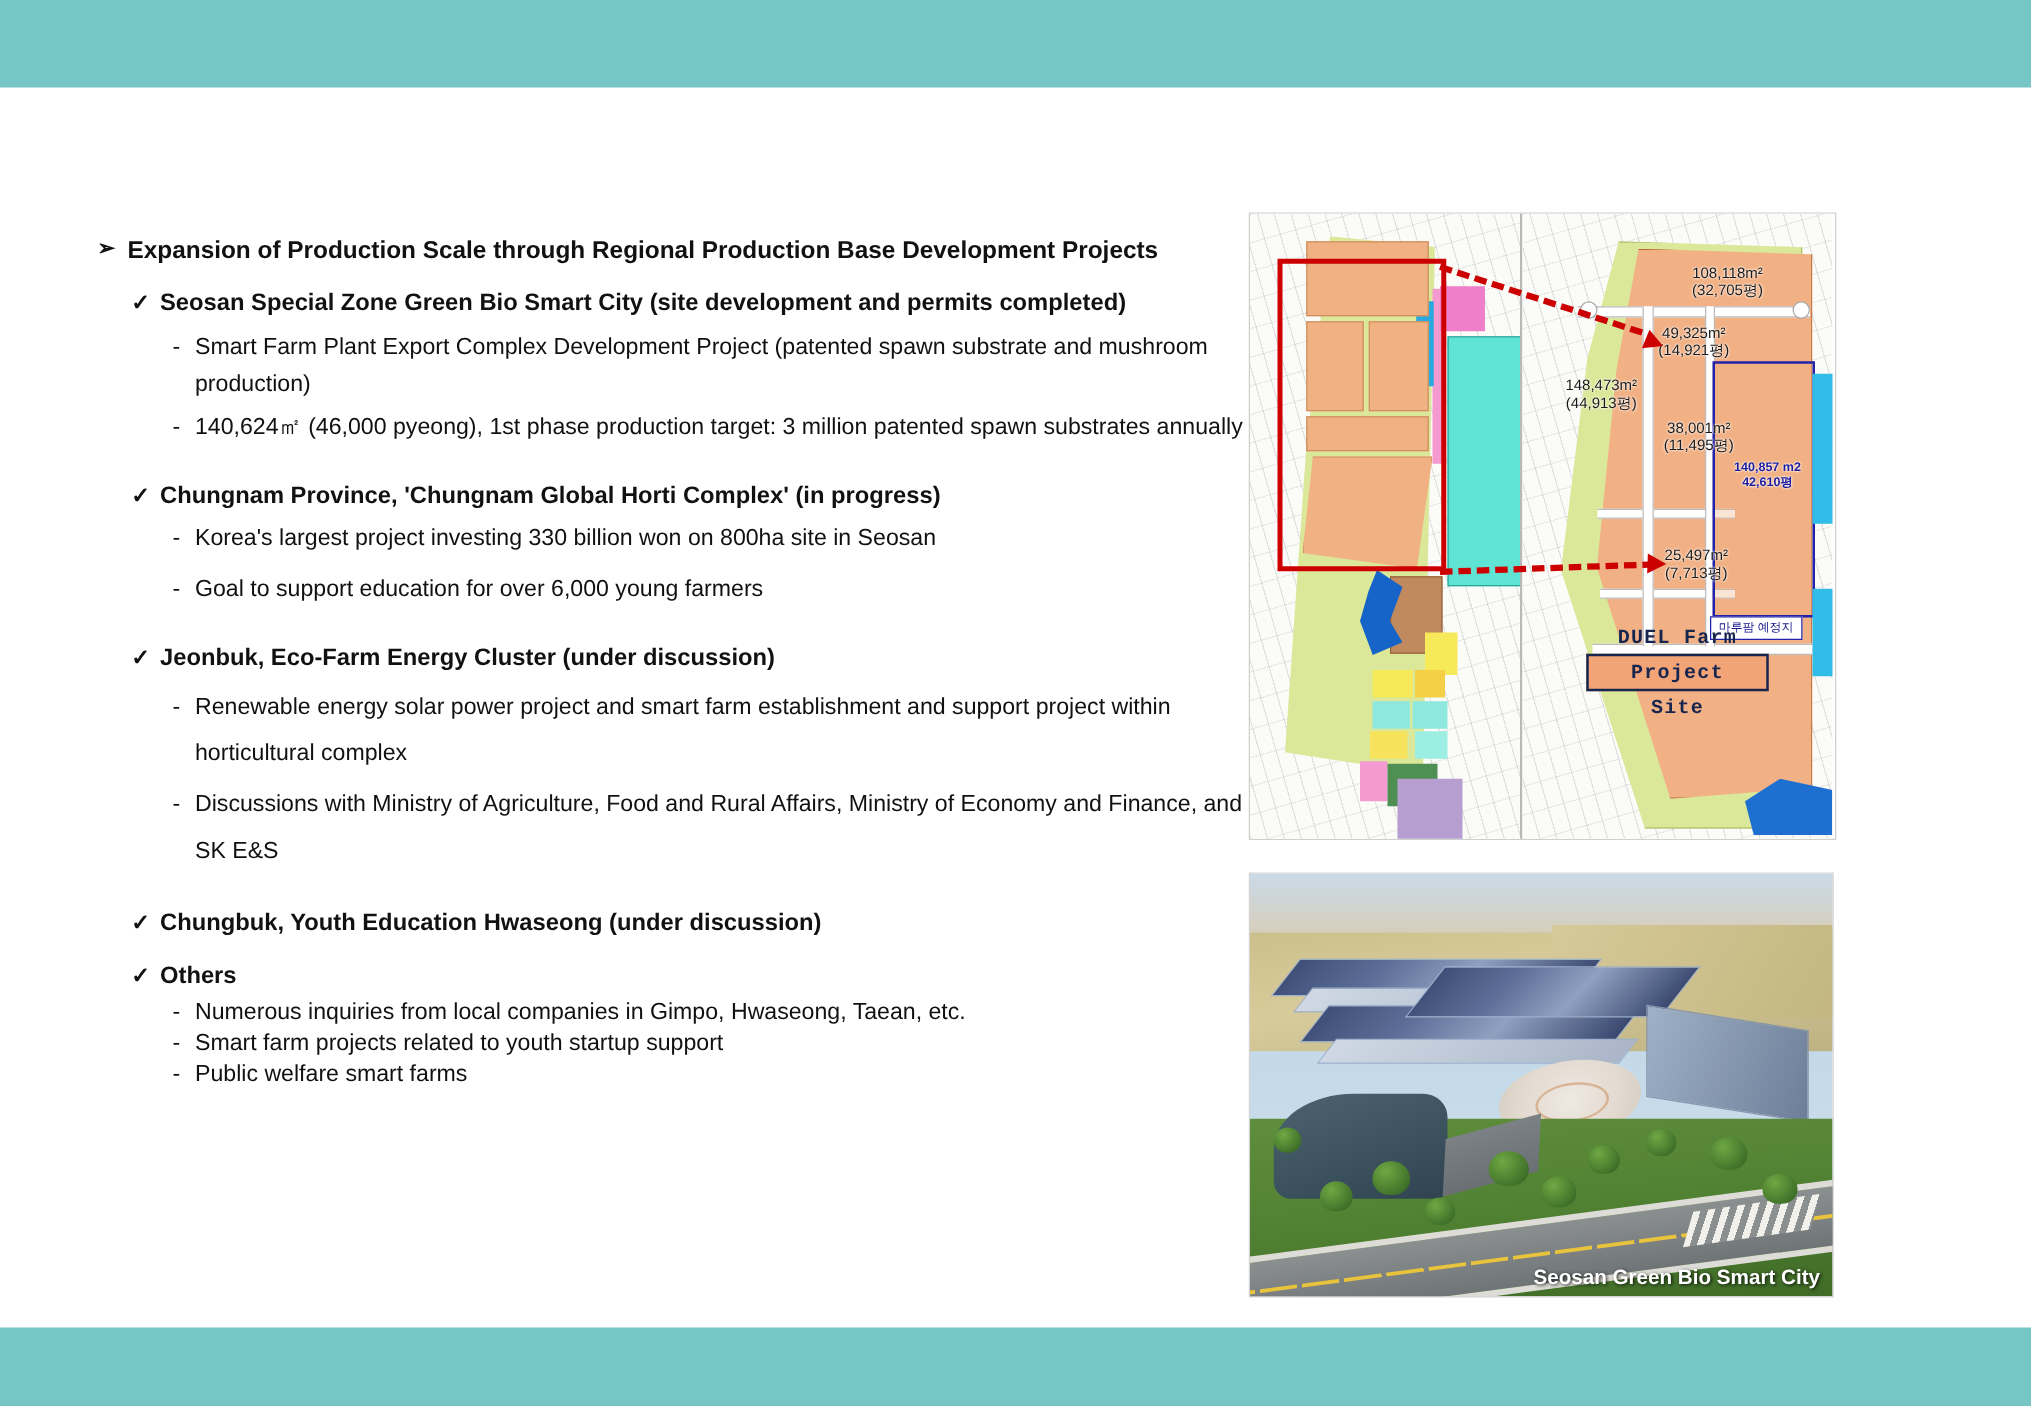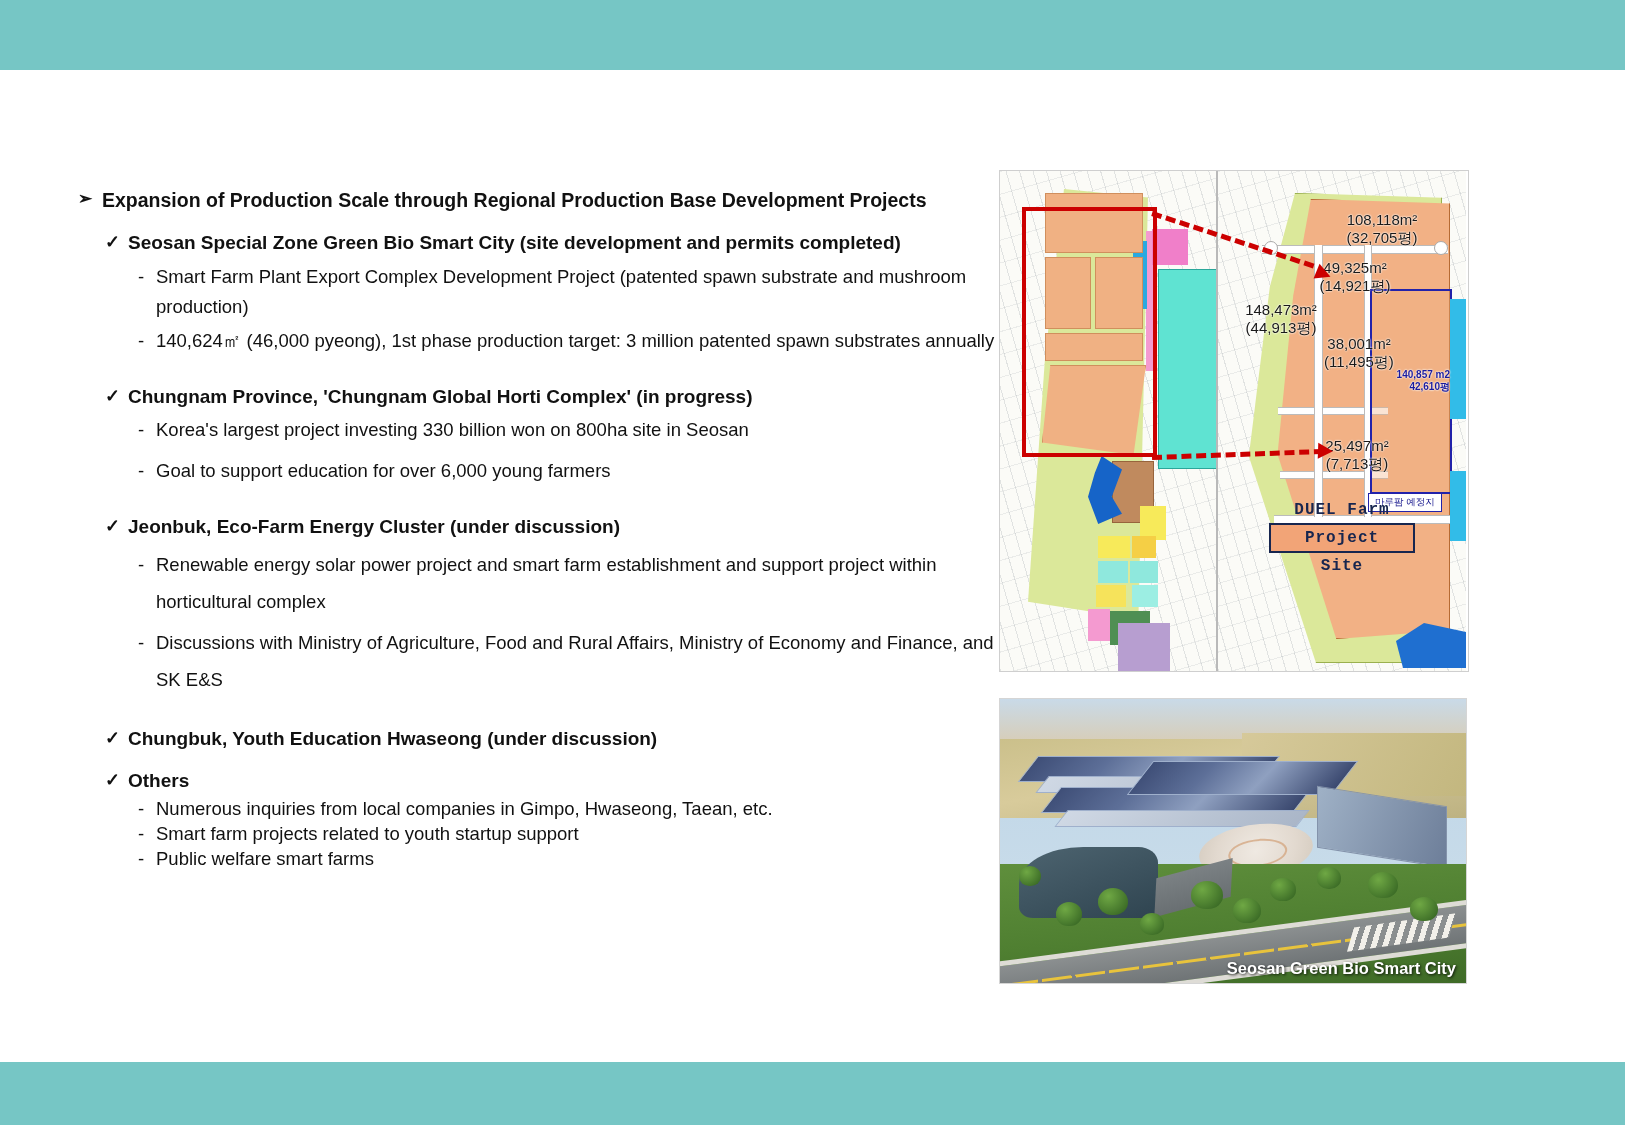--- a/index.html
+++ b/index.html
@@ -155,25 +155,25 @@
   .rm-blue-parcel {
     position: absolute; left: 152px; top: 118px; width: 82px; height: 205px;
     border: 2.5px solid #2222aa; background: rgba(242,177,133,.35);
   }
   .rm-cyan { position:absolute; left: 232px; top: 128px; width: 18px; height: 120px; background:#32bce8; }
   .rm-cyan2{ position:absolute; left: 232px; top: 300px; width: 18px; height: 70px; background:#32bce8; }
   .rm-water{ position:absolute; left: 178px; top: 452px; width: 70px; height: 45px; background:#1f6fd0;
              clip-path: polygon(0 40%,40% 0,100% 20%,100% 100%,10% 100%); }
 
   .area-label {
-    position: absolute; font-size: 15px; line-height: 1.18; color: #1a1a1a;
+    position: absolute; font-size: 12px; line-height: 1.18; color: #1a1a1a;
     font-family: "Liberation Sans", sans-serif; text-align: center; white-space: pre;
     text-shadow: 0 0 2px #fff, 0 0 2px #fff;
   }
-  .area-label.blue { color: #1b1b9e; font-size: 10px; font-weight: bold; text-align: right; }
+  .area-label.blue { color: #1b1b9e; font-size: 10px; font-weight: bold; }
 
   .maru-box {
     position: absolute; left: 150px; top: 322px;
     padding: 2px 6px; background: #fff; border: 1.5px solid #2222aa;
     font-size: 9.5px; color: #14148c; white-space: nowrap;
   }
 
   
   .ov-left {
     position: absolute; left: -39px; top: 325px;
@@ -192,21 +192,21 @@
   }
   .ov-right .ln.boxed {
     display: inline-block; margin: 4px 0;
     background: #f2a477; border: 2px solid #17264f;
     padding: 4px 34px;
   }
 
   
   .photo {
     position: absolute; left: 999px; top: 698px;
-    width: 468px; height: 286px; overflow: hidden;
+    width: 468px; height: 340px; overflow: hidden;
     border: 1px solid #d5d5d5;
     background: linear-gradient(#bcd4e6, #cfe0ec);
   }
   .ph-sky { position:absolute; left:0; top:0; width:100%; height:20%;
             background: linear-gradient(#c9dae8,#dcc9a8); }
   .ph-field { position:absolute; left:0; top:14%; width:100%; height:28%;
             background: linear-gradient(170deg,#cbc08b 0%, #d8cb9b 40%, #bdb282 100%); }
   .ph-farfield { position:absolute; left:52%; top:12%; width:48%; height:22%;
             background: linear-gradient(120deg,#d6c99a,#c3b77f); }
   .ph-roof {

